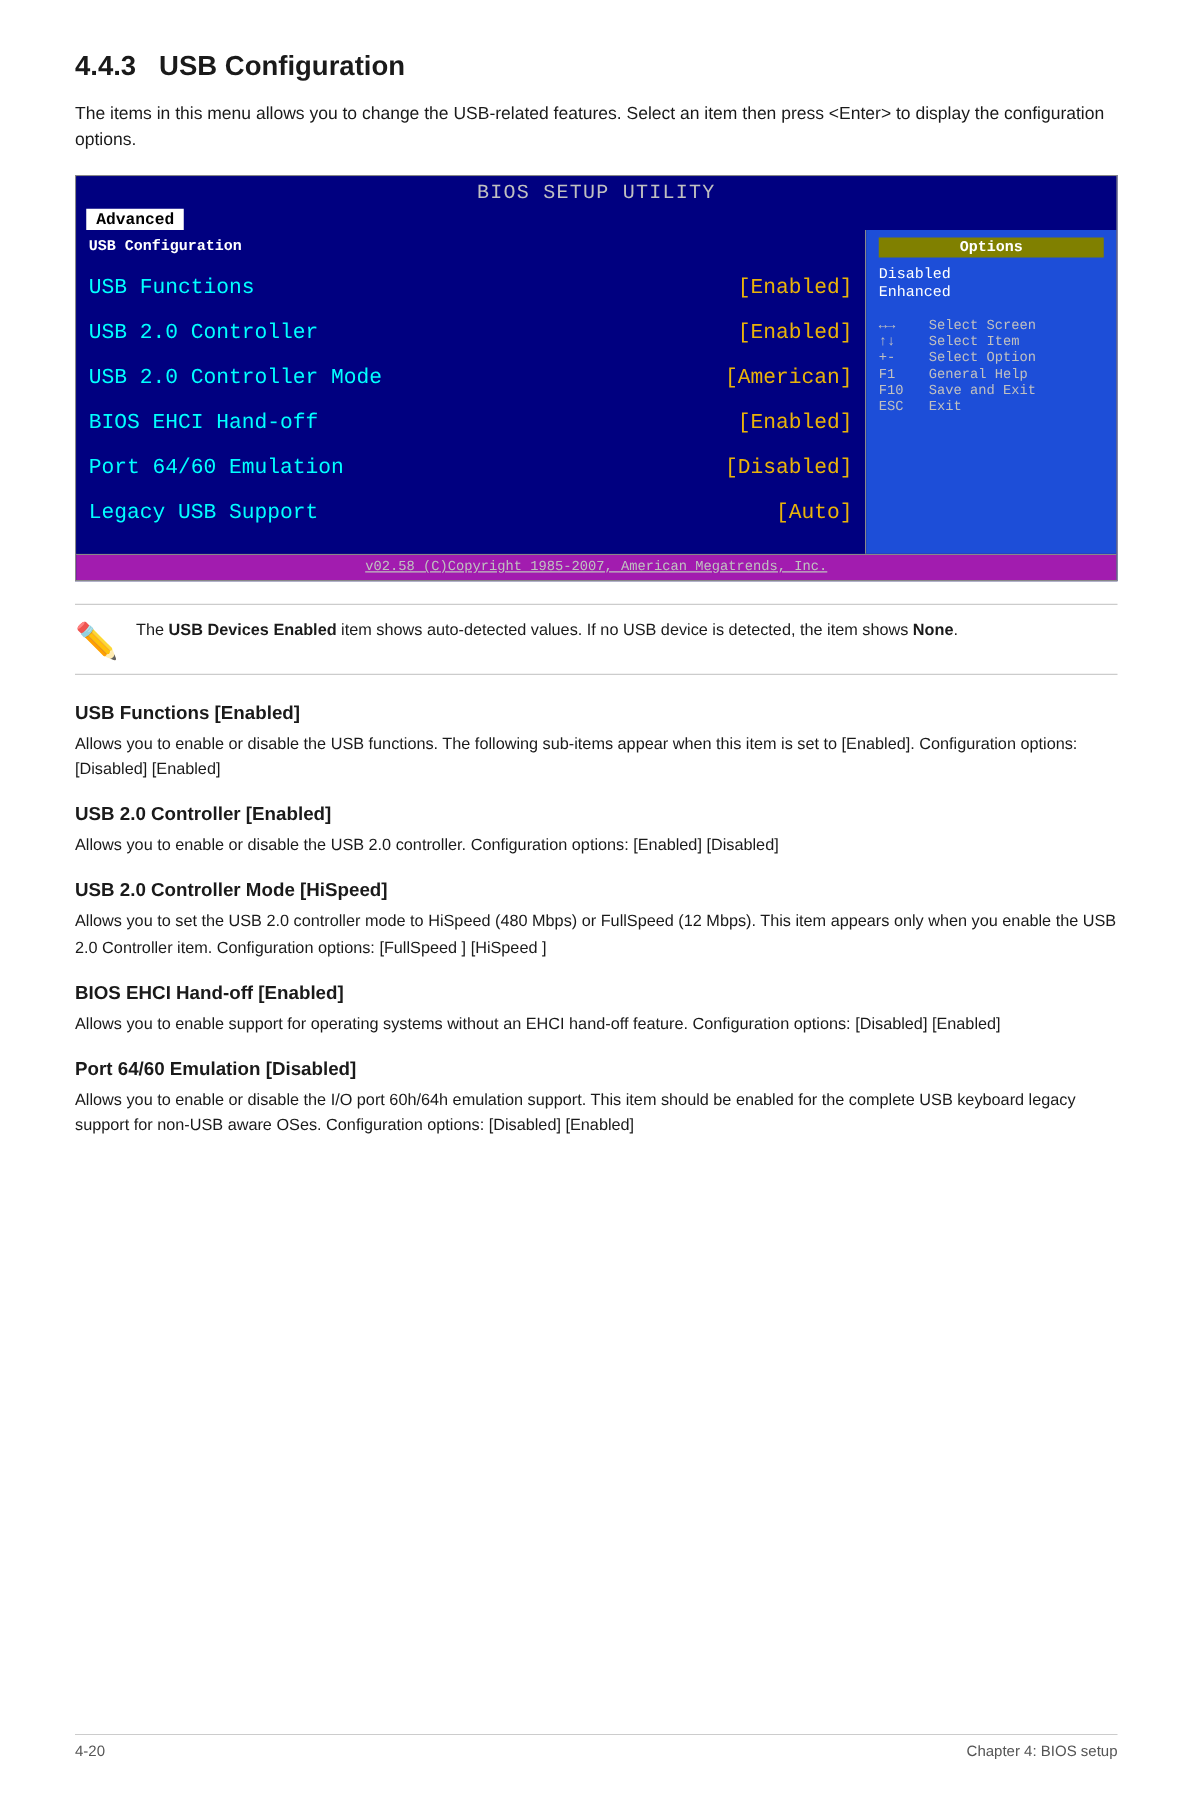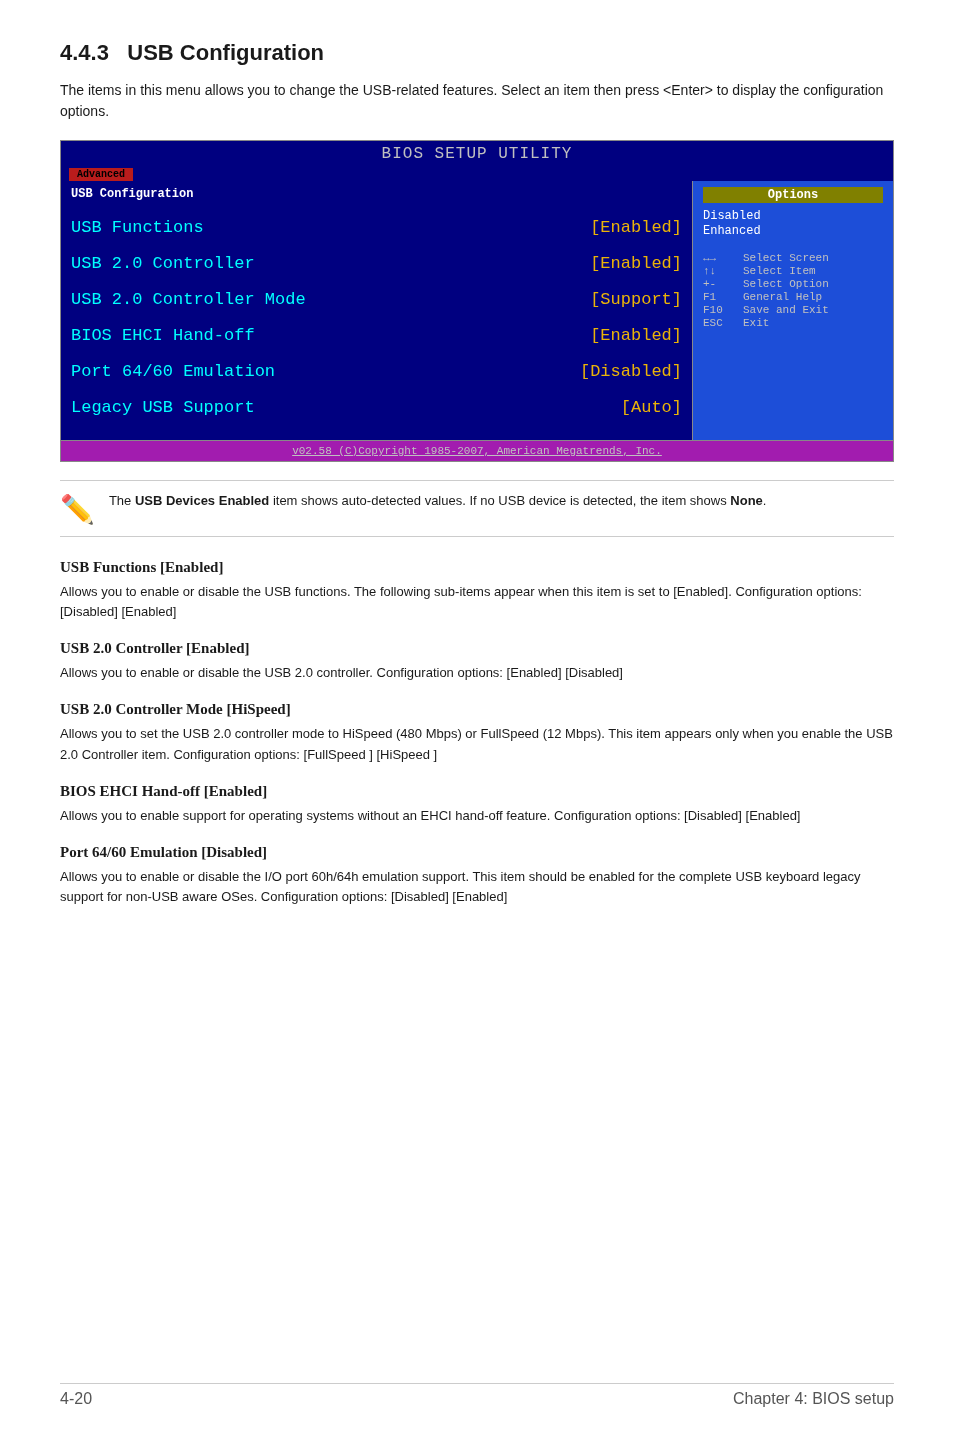--- a/index.html
+++ b/index.html
@@ -42,24 +42,24 @@
       padding: 4px 0 2px 0;
       font-size: 16px;
       letter-spacing: 1px;
     }
     .bios-tabs {
       background: #000080;
       padding: 2px 8px 0 8px;
     }
     .bios-tab-active {
       display: inline-block;
-      background: #b91c1c;
+      background: #ffffff;
       color: #000;
       padding: 1px 8px;
-      font-size: 10px;
+      font-size: 13px;
       font-weight: bold;
     }
     .bios-content-row {
       display: flex;
       flex-direction: row;
     }
     .bios-main {
       flex: 1;
       background: #000080;
       color: #c0c0c0;
@@ -160,36 +160,35 @@
     }
 
     
     .subsection {
       margin-bottom: 18px;
     }
     .subsection-title {
       font-size: 15px;
       font-weight: bold;
       margin-bottom: 6px;
-      font-family: Liberation Serif, serif;
     }
     .subsection-body {
       font-size: 13px;
       line-height: 1.55;
     }
 
     
     .page-footer {
       position: fixed;
       bottom: 30px;
       left: 60px;
       right: 60px;
       display: flex;
       justify-content: space-between;
-      font-size: 16px;
+      font-size: 12px;
       color: #555;
       border-top: 1px solid #ccc;
       padding-top: 6px;
     }
   </style>
 </head>
 <body>
 
 <div class="section-heading">
   <span>4.4.3</span>&nbsp;&nbsp;&nbsp;<span>USB Configuration</span>
@@ -208,21 +207,21 @@
           <div class="bios-item-row">
             <span class="item-name">USB Functions</span>
             <span class="item-val">[Enabled]</span>
           </div>
           <div class="bios-item-row">
             <span class="item-name">USB 2.0 Controller</span>
             <span class="item-val">[Enabled]</span>
           </div>
           <div class="bios-item-row">
             <span class="item-name">USB 2.0 Controller Mode</span>
-            <span class="item-val">[Support]</span>
+            <span class="item-val">[American]</span>
           </div>
           <div class="bios-item-row">
             <span class="item-name">BIOS EHCI Hand-off</span>
             <span class="item-val">[Enabled]</span>
           </div>
           <div class="bios-item-row">
             <span class="item-name">Port 64/60 Emulation</span>
             <span class="item-val">[Disabled]</span>
           </div>
           <div class="bios-item-row">

